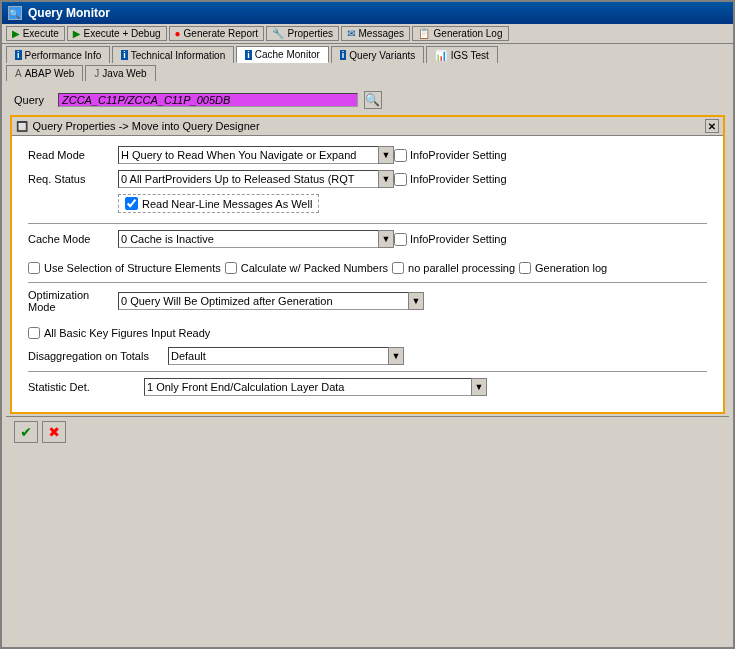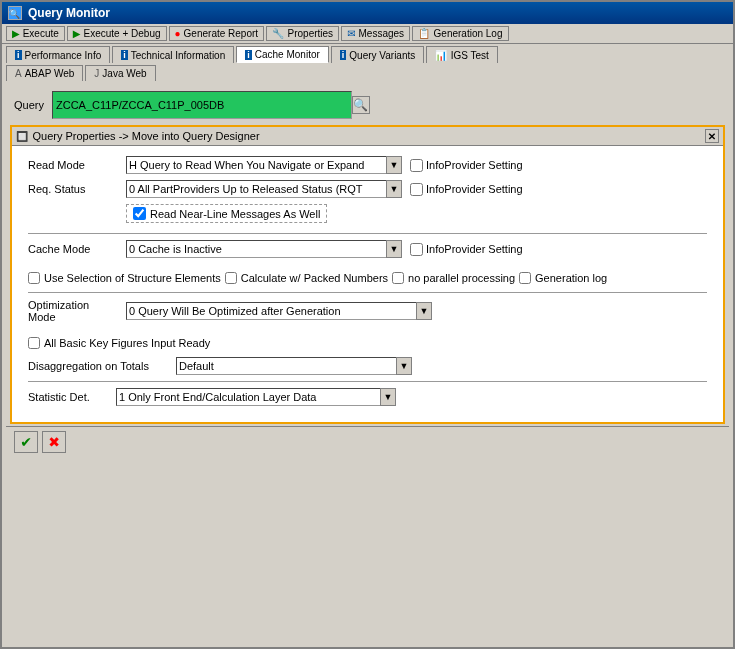--- a/index.html
+++ b/index.html
@@ -89,34 +89,35 @@
     }
     .query-fields {
       display: flex;
       flex-direction: column;
       gap: 2px;
       padding: 4px 4px 4px 8px;
     }
     .field-row {
       display: flex;
       align-items: center;
-      gap: 0;
+      gap: 6px;
     }
     .field-label {
       width: 38px;
       font-size: 11px;
       color: #000;
     }
     .field-input {
       width: 300px;
-      height: 28px;
+      height: 14px;
       border: 1px inset #999;
-      background: #22c55e;
+      background: #d946ef;
       font-size: 11px;
       padding: 1px 3px;
+      font-style: italic;
     }
     .field-input-empty {
       width: 180px;
       height: 18px;
       border: 1px inset #999;
       background: white;
       font-size: 11px;
     }
     .lookup-btn {
       width: 18px; height: 18px;
@@ -159,21 +160,21 @@
     }
     .dialog-body {
       padding: 10px 16px;
       flex: 1;
       overflow-y: auto;
     }
     .prop-row {
       display: flex;
       align-items: center;
       margin-bottom: 6px;
-      gap: 8px;
+      gap: 0;
     }
     .prop-label {
       width: 90px;
       font-size: 11px;
       color: #000;
       flex-shrink: 0;
     }
     .dropdown-arrow {
       width: 16px; height: 18px;
       border: 1px solid #808080;
@@ -424,21 +425,21 @@
             <input class="select-box" style="width: 220px;" type="text" value="Default" readonly="">
             <div class="dropdown-arrow">▼</div>
           </div>
         </div>
 
         <div class="divider-row"></div>
 
         <div class="prop-row" style="margin-top:6px;">
           <span class="prop-label" style="width:80px;">Statistic Det.</span>
           <div class="select-with-arrow">
-            <input class="select-box" style="width: 264px;" type="text" value="1 Only Front End/Calculation Layer Data" readonly="">
+            <input class="select-box" style="width: 327px; margin-left: 36px;" type="text" value="1 Only Front End/Calculation Layer Data" readonly="">
             <div class="dropdown-arrow">▼</div>
           </div>
         </div>
 
       </div>
     </div>
 
     <div class="footer-bar">
       <button class="footer-btn green">
         <span style="color:green;font-size:14px;">✔</span>

